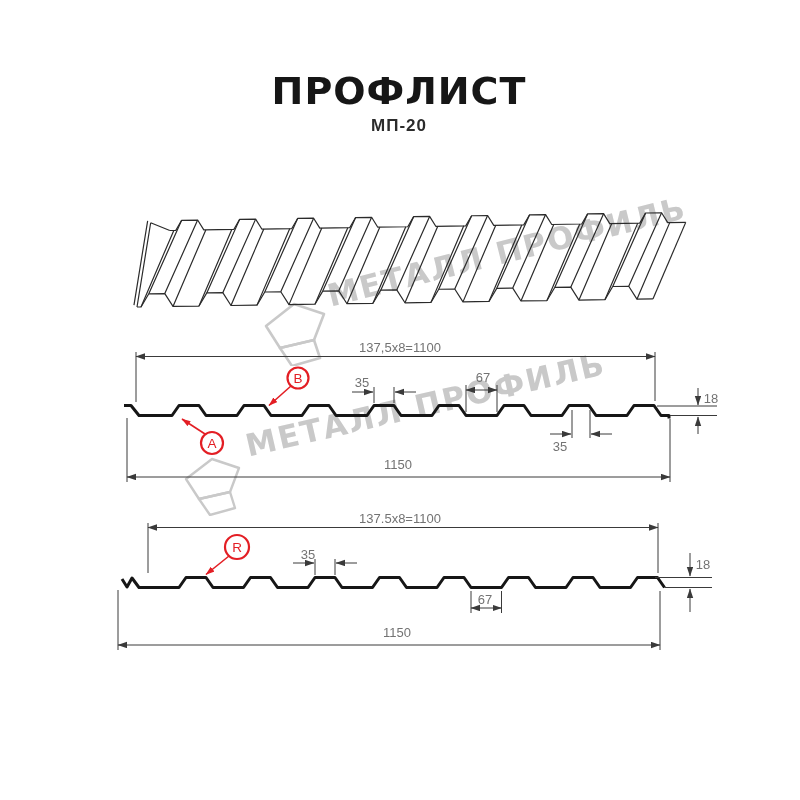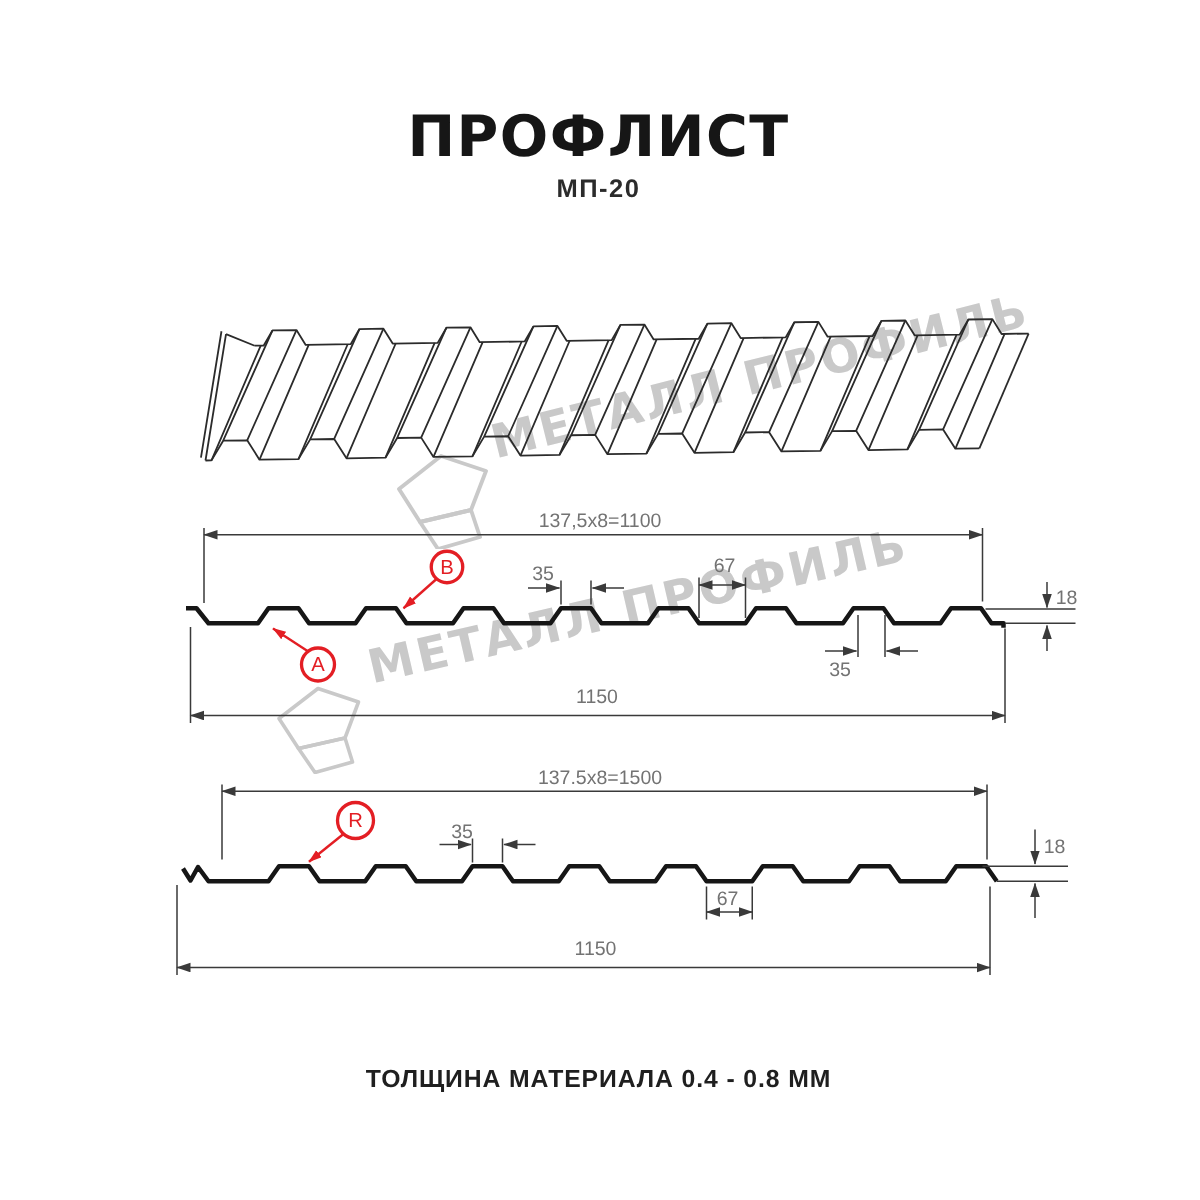--- a/index.html
+++ b/index.html
@@ -171,22 +171,21 @@
 
   <span class="abs ctr dim" style="left:400px;top:347px;">137,5x8=1100</span>
   <span class="abs ctr dim" style="left:362px;top:382px;">35</span>
   <span class="abs ctr dim" style="left:483px;top:377px;">67</span>
   <span class="abs ctr dim" style="left:711px;top:398px;">18</span>
   <span class="abs ctr dim" style="left:560px;top:446px;">35</span>
   <span class="abs ctr dim" style="left:398px;top:464px;">1150</span>
   <span class="abs ctr circ-letter" style="left:212px;top:443px;">A</span>
   <span class="abs ctr circ-letter" style="left:298px;top:378px;">B</span>
 
-  <span class="abs ctr dim" style="left:400px;top:518px;">137.5x8=1500</span>
+  <span class="abs ctr dim" style="left:400px;top:518px;">137.5x8=1100</span>
   <span class="abs ctr dim" style="left:308px;top:554px;">35</span>
   <span class="abs ctr dim" style="left:485px;top:599px;">67</span>
   <span class="abs ctr dim" style="left:703px;top:564px;">18</span>
   <span class="abs ctr dim" style="left:397px;top:632px;">1150</span>
   <span class="abs ctr circ-letter" style="left:237px;top:547px;">R</span>
 
-  <div class="abs ctr footer-note txt" style="left:399px;top:720px;">ТОЛЩИНА МАТЕРИАЛА 0.4 - 0.8 ММ</div>
 
 </div>
 
 </body></html>

